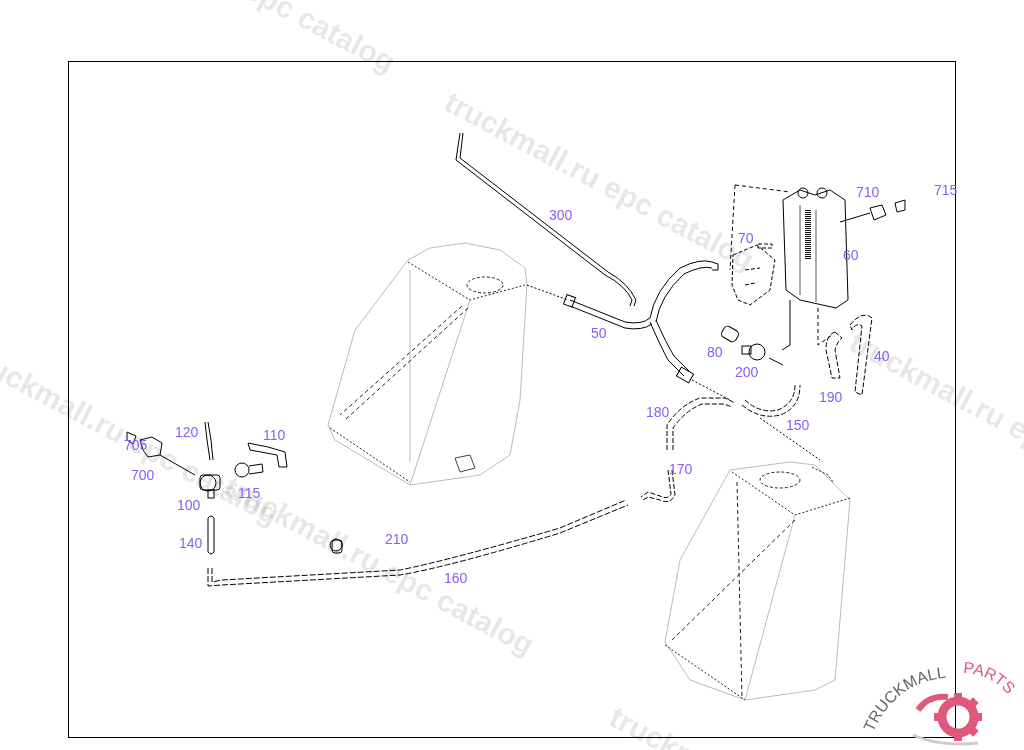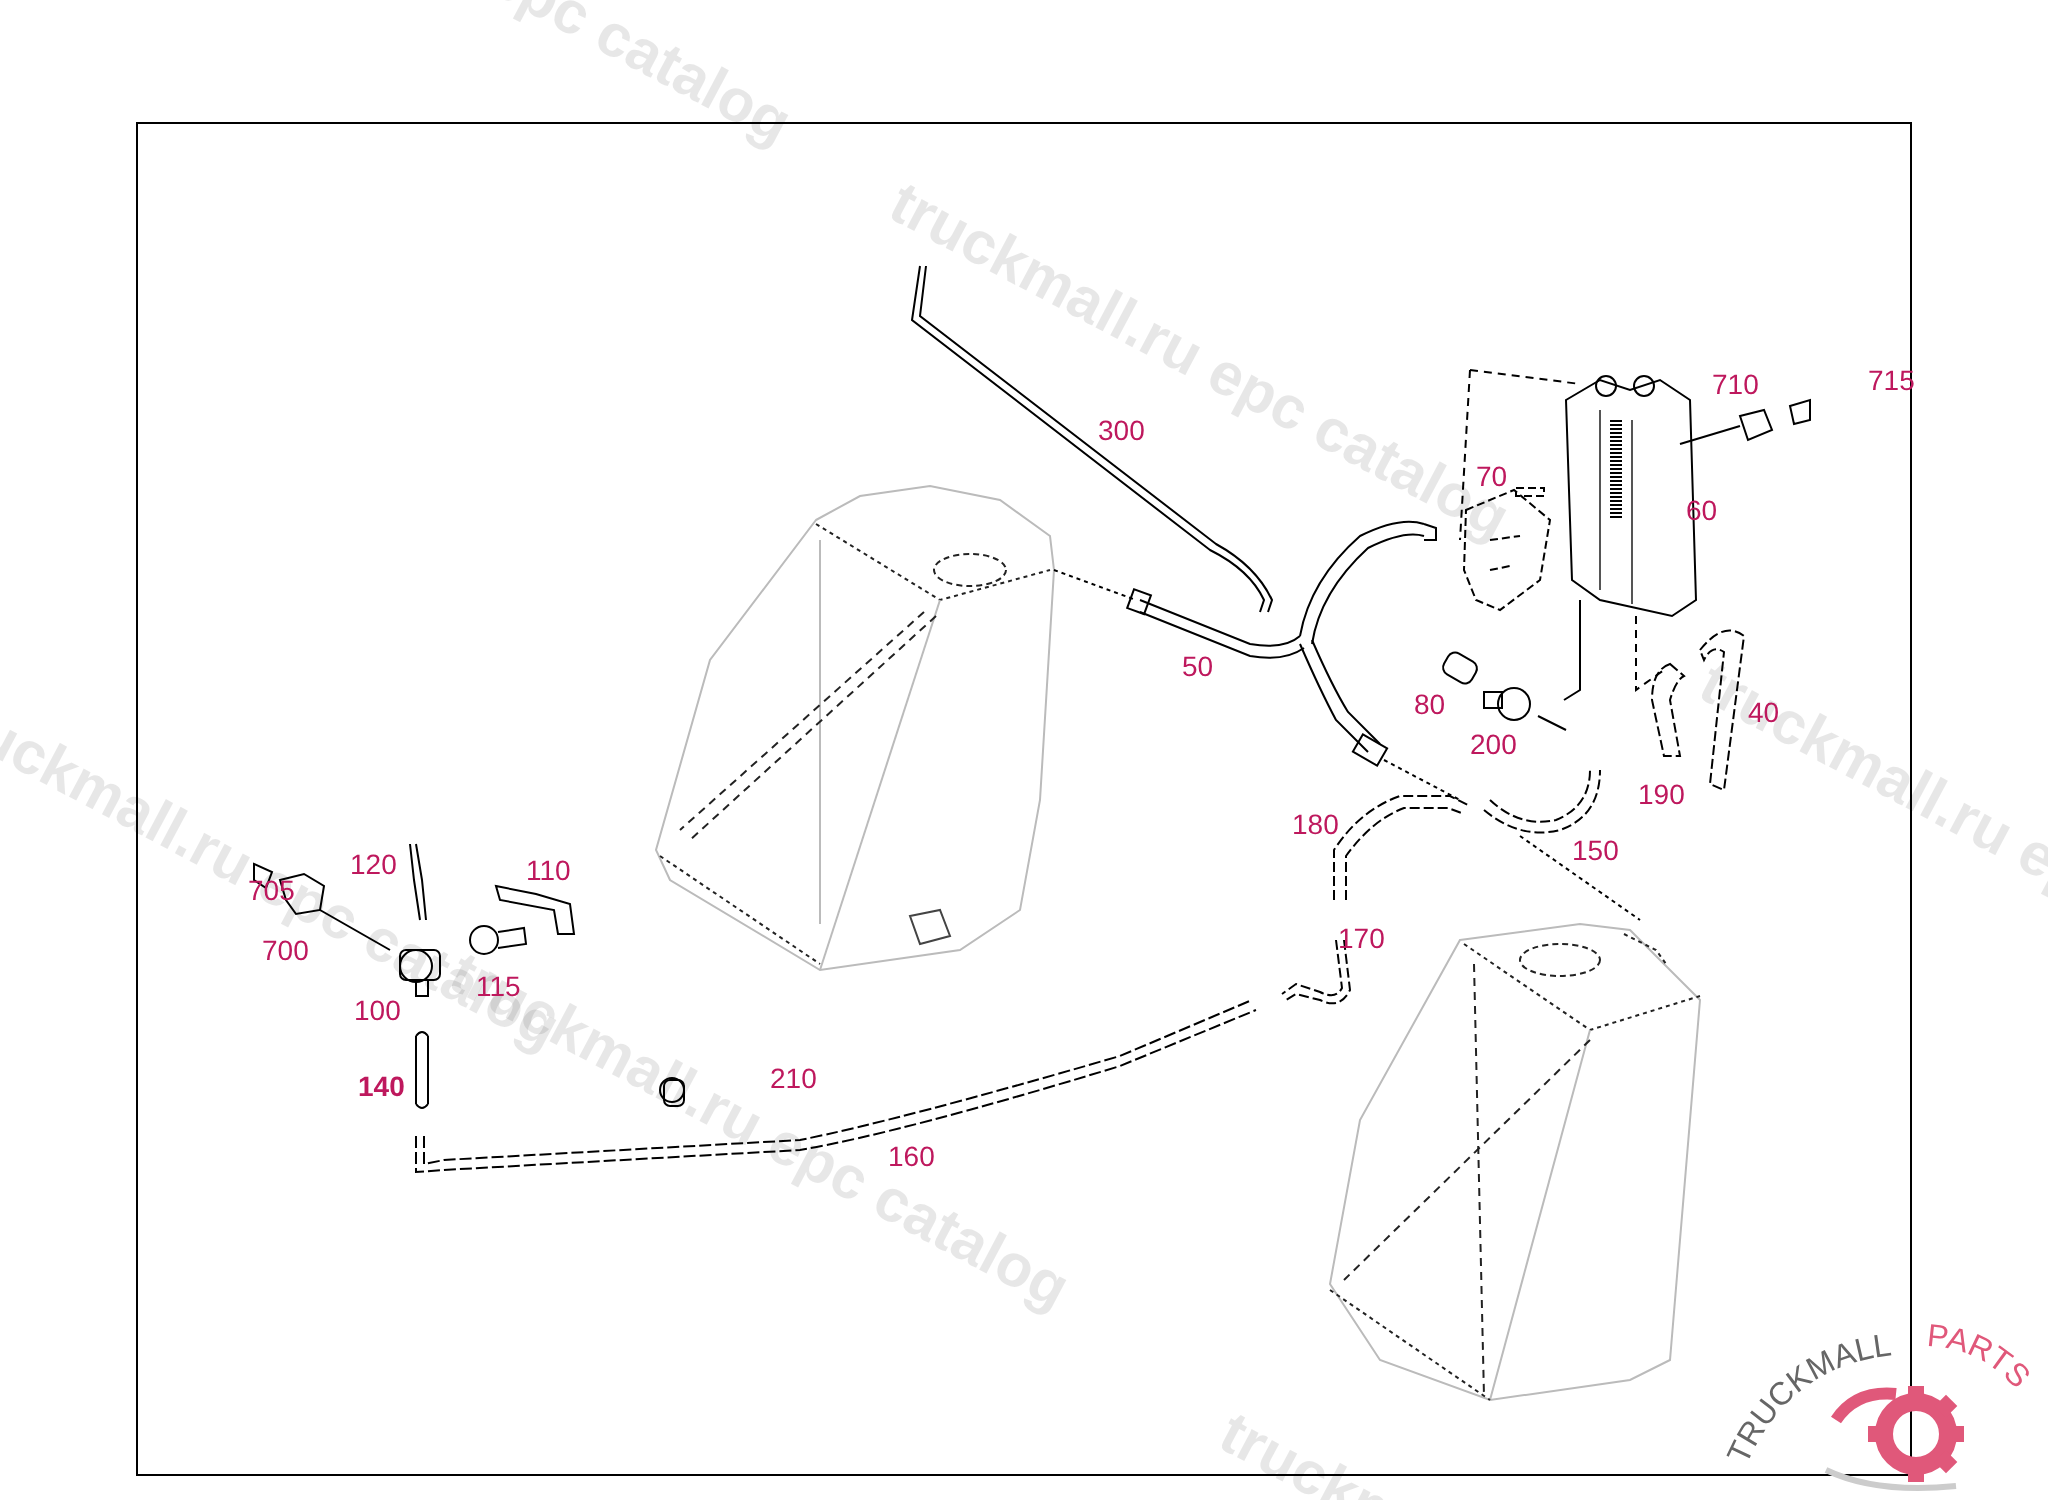--- a/index.html
+++ b/index.html
@@ -1,21 +1,21 @@
 <!DOCTYPE html>
 <html><head>
 <meta charset="utf-8">
 <style>
   html, body { margin: 0; padding: 0; background: #ffffff; }
   body { width: 1024px; height: 750px; position: relative; overflow: hidden;
          font-family: "Liberation Sans", sans-serif; }
   #stage { position: absolute; left: 0; top: 0; width: 1024px; height: 750px; }
   .frame { position: absolute; left: 68px; top: 61px; width: 888px; height: 677px;
            border: 1.5px solid #000; box-sizing: border-box; }
-  .lbl { position: absolute; font-size: 14px; color: #be185d; line-height: 1;
+  .lbl { position: absolute; font-size: 14px; color: #8b5cf6; line-height: 1;
          font-family: "Liberation Sans", sans-serif; cursor: pointer; white-space: nowrap; }
   .wm { position: absolute; font-size: 30px; font-weight: bold; color: #000;
         opacity: 0.09; white-space: nowrap; font-family: "Liberation Sans", sans-serif;
         transform-origin: left top; pointer-events: none; }
   .logo { position: absolute; left: 858px; top: 655px; width: 166px; height: 95px; }
   svg .part { cursor: pointer; }
 </style>
 </head>
 <body>
 
@@ -188,21 +188,21 @@
   <div class="lbl" style="left:646px;top:405px;">180</div>
   <div class="lbl" style="left:786px;top:418px;">150</div>
   <div class="lbl" style="left:639px;top:462px;margin-left:30px;">170</div>
   <div class="lbl" style="left:444px;top:571px;">160</div>
   <div class="lbl" style="left:175px;top:425px;">120</div>
   <div class="lbl" style="left:263px;top:428px;text-align:center;">110</div>
   <div class="lbl" style="left:108px;top:438px;margin-left:16px;">705</div>
   <div class="lbl" style="left:131px;top:468px;">700</div>
   <div class="lbl" style="left:177px;top:498px;">100</div>
   <div class="lbl" style="left:238px;top:486px;">115</div>
-  <div class="lbl" style="left:179px;top:536px;font-weight:bold;">140</div>
+  <div class="lbl" style="left:179px;top:536px;">140</div>
   <div class="lbl" style="left:349px;top:532px;margin-left:36px;">210</div>
 
   <div class="logo">
     <svg width="166" height="95">
       <defs>
         <path id="arcL" d="M15 78 Q40 20 105 22"></path>
         <path id="arcR" d="M105 18 Q150 20 165 70"></path>
       </defs>
       <text font-family="Liberation Sans, sans-serif" font-size="16" fill="#666">
         <textPath href="#arcL">TRUCKMALL</textPath>

